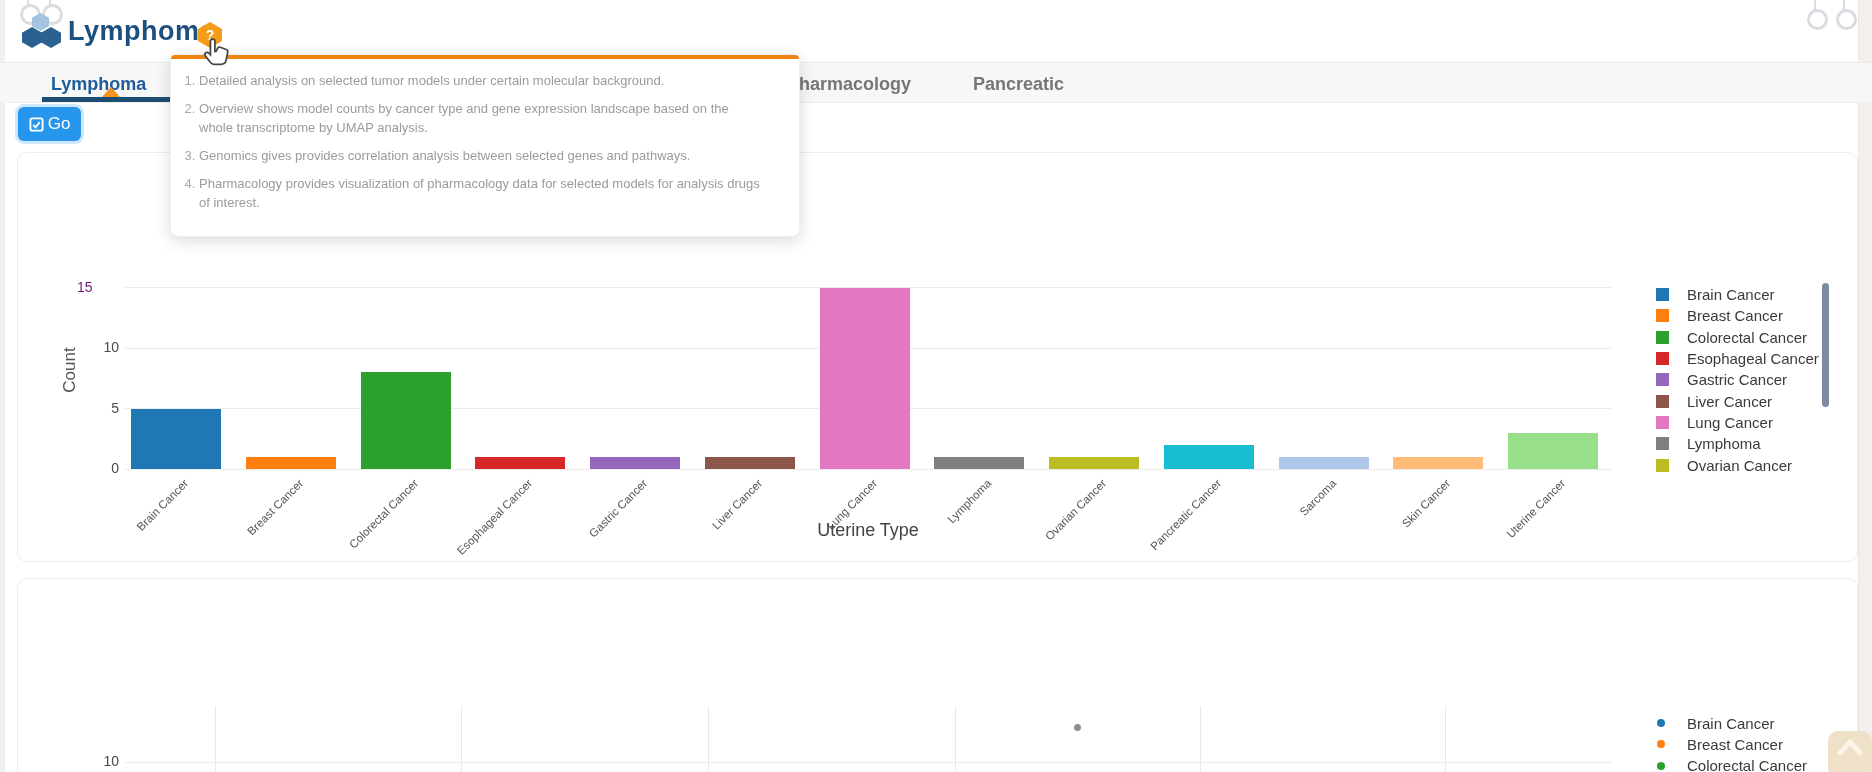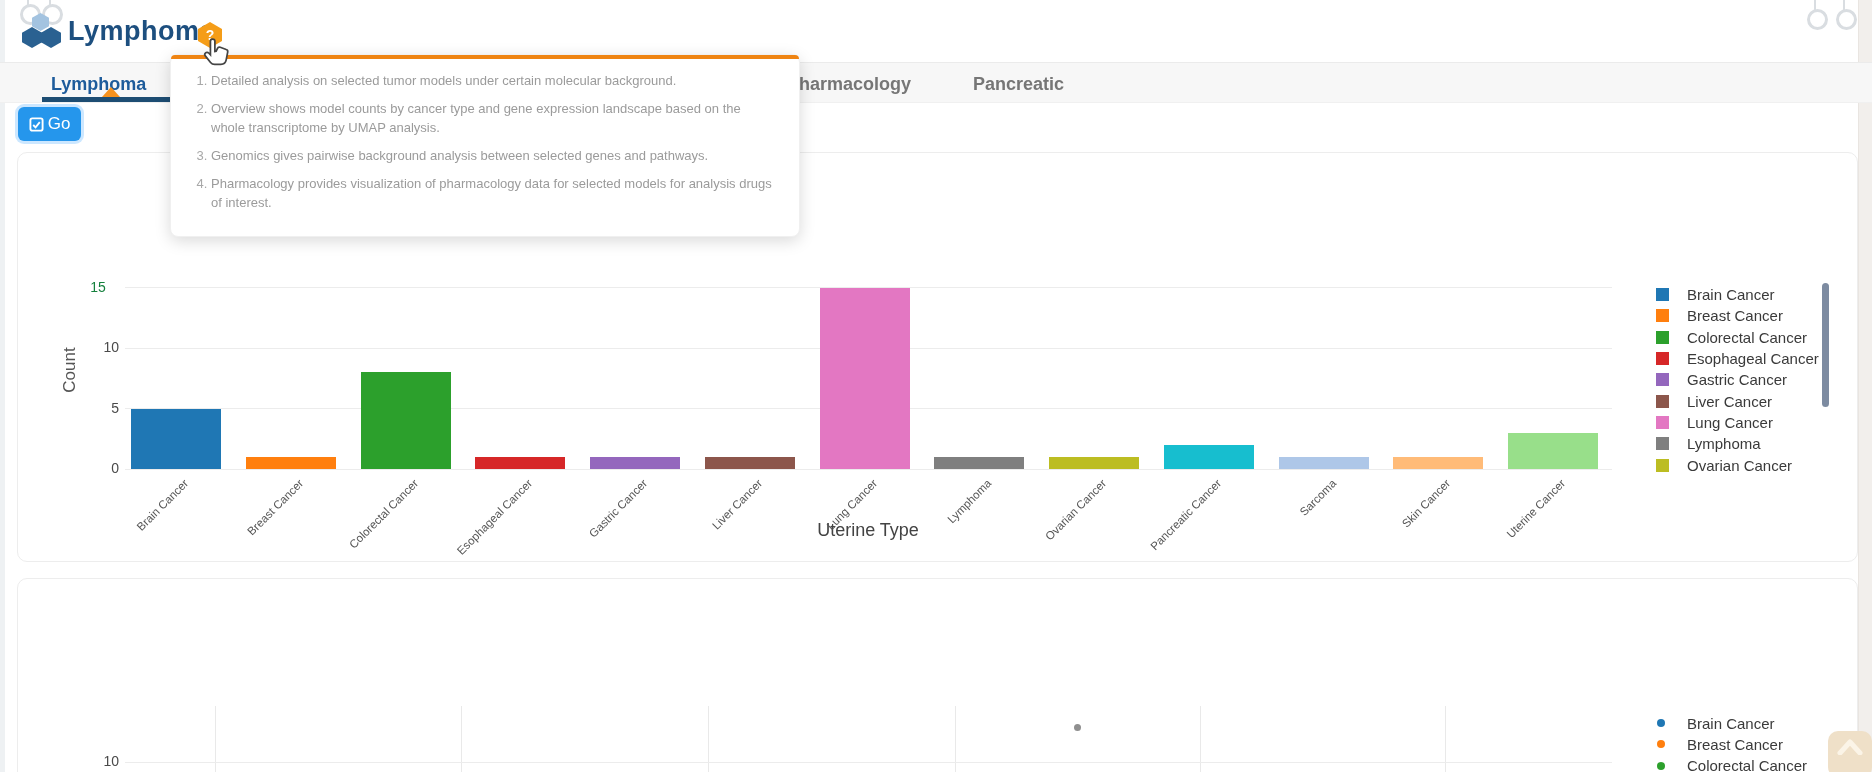--- a/index.html
+++ b/index.html
@@ -39,21 +39,21 @@
 
   
   .card{position:absolute;background:#fff;border:1px solid #ededed;border-radius:10px;}
   .card1{left:17px;top:152px;width:1839px;height:408px;}
   .card2{left:17px;top:578px;width:1839px;height:250px;}
 
   
   .popover{left:170px;top:54px;width:628px;height:181px;background:#fff;border-radius:8px;z-index:30;
            border:1px solid #f0f0f0;box-shadow:0 4px 16px rgba(0,0,0,.15);}
   .popover .bar{position:absolute;left:0;top:0;width:100%;height:4px;background:#ef8412;border-radius:8px 8px 0 0;}
-  .popover ol{margin:16px 0 12px 0;padding-left:40px;}
+  .popover ol{margin:16px 0 12px 0;padding-left:28px;}
   .popover li{width:562px;font-size:13px;line-height:19px;color:#9b9b9b;margin-bottom:9px;}
   .popover li::marker{color:#a8a8a8;}
 
   
   .ylab{left:70px;top:370px;transform:translate(-50%,-50%) rotate(-90deg);font-size:17px;color:#555;white-space:nowrap;}
   .xlab{left:868px;top:520px;transform:translateX(-50%);font-size:18px;color:#434343;}
 
   .scroll-top{left:1828px;top:731px;width:44px;height:46px;background:#efe0c8;border:none;border-radius:10px;
               cursor:pointer;z-index:35;display:flex;align-items:flex-start;justify-content:center;padding-top:8px;}
   .chart-layer{left:0;top:0;width:1872px;height:772px;z-index:2;pointer-events:none;}
@@ -113,21 +113,21 @@
   <div class="abs chart-layer" id="chart-layer">
     <div class="abs ylab">Count</div>
     <div class="abs xlab">Uterine Type</div>
   <div style="position: absolute; left: 125px; top: 468.5px; width: 1487px; height: 1px; background: rgb(236, 236, 236);"></div>
       <div style="position: absolute; left: 77px; top: 460px; width: 42px; text-align: right; font-size: 14px; color: rgb(74, 74, 74);">0</div>
       <div style="position: absolute; left: 125px; top: 408.165px; width: 1487px; height: 1px; background: rgb(236, 236, 236);"></div>
       <div style="position: absolute; left: 77px; top: 399.665px; width: 42px; text-align: right; font-size: 14px; color: rgb(74, 74, 74);">5</div>
       <div style="position: absolute; left: 125px; top: 347.83px; width: 1487px; height: 1px; background: rgb(236, 236, 236);"></div>
       <div style="position: absolute; left: 77px; top: 339.33px; width: 42px; text-align: right; font-size: 14px; color: rgb(74, 74, 74);">10</div>
       <div style="position: absolute; left: 125px; top: 287.495px; width: 1487px; height: 1px; background: rgb(236, 236, 236);"></div>
-      <div style="position: absolute; left: 77px; top: 278.995px; width: 42px; text-align: center; font-size: 14px; color: #15803d;">15</div>
+      <div style="position: absolute; left: 77px; top: 278.995px; width: 42px; text-align: left; font-size: 14px; color: #701a75;">15</div>
       <div style="position: absolute; left: 131px; top: 408.665px; width: 90px; height: 60.335px; background: rgb(31, 119, 180);"></div>
       <div style="position: absolute; left: 182px; top: 477px; transform: translateX(-100%) rotate(-45deg); transform-origin: 100% 0px; font-size: 11.5px; color: rgb(85, 85, 85); white-space: nowrap;">Brain Cancer</div>
       <div style="position: absolute; left: 245.75px; top: 456.933px; width: 90px; height: 12.067px; background: rgb(255, 127, 14);"></div>
       <div style="position: absolute; left: 296.75px; top: 477px; transform: translateX(-100%) rotate(-45deg); transform-origin: 100% 0px; font-size: 11.5px; color: rgb(85, 85, 85); white-space: nowrap;">Breast Cancer</div>
       <div style="position: absolute; left: 360.5px; top: 372.464px; width: 90px; height: 96.536px; background: rgb(44, 160, 44);"></div>
       <div style="position: absolute; left: 411.5px; top: 477px; transform: translateX(-100%) rotate(-45deg); transform-origin: 100% 0px; font-size: 11.5px; color: rgb(85, 85, 85); white-space: nowrap;">Colorectal Cancer</div>
       <div style="position: absolute; left: 475.25px; top: 456.933px; width: 90px; height: 12.067px; background: rgb(214, 39, 40);"></div>
       <div style="position: absolute; left: 526.25px; top: 477px; transform: translateX(-100%) rotate(-45deg); transform-origin: 100% 0px; font-size: 11.5px; color: rgb(85, 85, 85); white-space: nowrap;">Esophageal Cancer</div>
       <div style="position: absolute; left: 590px; top: 456.933px; width: 90px; height: 12.067px; background: rgb(148, 103, 189);"></div>
       <div style="position: absolute; left: 641px; top: 477px; transform: translateX(-100%) rotate(-45deg); transform-origin: 100% 0px; font-size: 11.5px; color: rgb(85, 85, 85); white-space: nowrap;">Gastric Cancer</div>
@@ -207,21 +207,21 @@
         <div style="position: static; width: 8px; height: 8px; border-radius: 50%; margin-left: 4px; background: rgb(44, 160, 44); flex: 0 0 auto;"></div>
         <div style="position: static; margin-left: 22px; font-size: 15px; color: rgb(58, 58, 58); white-space: nowrap;">Colorectal Cancer</div>
       </div>
     </div>
 
   <div class="abs popover">
     <div class="bar"></div>
     <ol>
       <li>Detailed analysis on selected tumor models under certain molecular background.</li>
       <li>Overview shows model counts by cancer type and gene expression landscape based on the whole transcriptome by UMAP analysis.</li>
-      <li>Genomics gives pairwise background analysis between selected genes and pathways.</li>
+      <li>Genomics gives provides correlation analysis between selected genes and pathways.</li>
       <li>Pharmacology provides visualization of pharmacology data for selected models for analysis drugs of interest.</li>
     </ol>
   </div>
 
   <button class="abs scroll-top">
     <svg width="26" height="16" viewBox="0 0 26 16">
       <polyline points="3,14 13,3 23,14" fill="none" stroke="#fbf4e7" stroke-width="5" stroke-linecap="round" stroke-linejoin="round"></polyline>
     </svg>
   </button>
 

